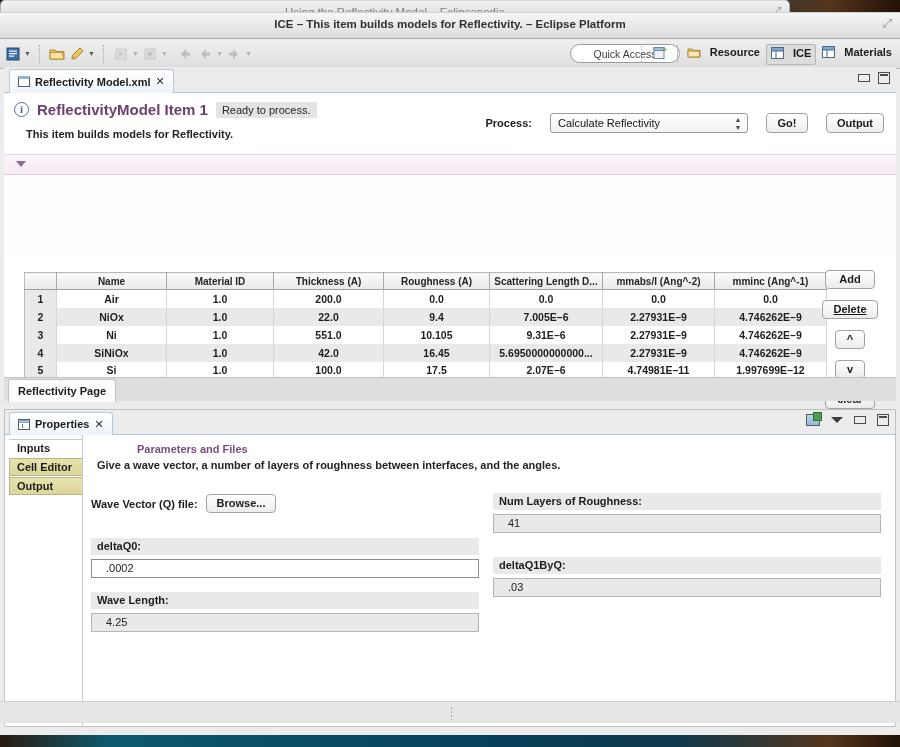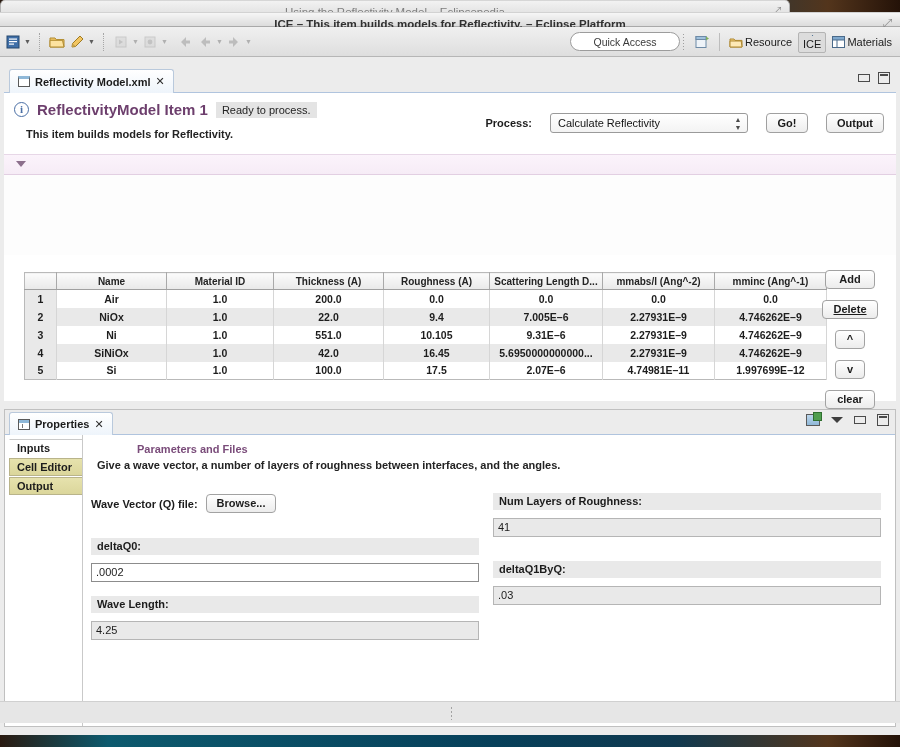--- a/index.html
+++ b/index.html
@@ -40,21 +40,21 @@
   
   #app {
     position: absolute; left: 0; top: 12px; width: 900px; height: 723px;
     background: #ececec;
     border-top: 1px solid #d2d2d2;
     overflow: hidden;
   }
 
   
   #titlebar {
-    position: relative; height: 14px;
+    position: relative; height: 26px;
     background: linear-gradient(#f6f6f6,#dcdcdc);
     border-bottom: 1px solid #a9a9a9;
   }
   #titlebar .apptitle {
     line-height: 22px; text-align: center;
     font-size: 11.5px; font-weight: bold; color: #303030;
   }
 
   
   #toolbar {
@@ -86,25 +86,25 @@
     border: 1px solid #9c9c9c;
     border-radius: 10px;
     font-size: 10.5px; color: #3a3a3a;
     text-align: center; line-height: 18px;
   }
   #perspective-bar {
     position: absolute; right: 4px; top: 3px;
     height: 24px; display: flex; align-items: center; gap: 2px;
   }
   .persp-item {
-    display: flex; align-items: center; gap: 2px;
-    padding: 2px 4px; height: 21px; font-size: 11px; font-weight: normal; color: #1b1b1b;
+    display: flex; gap: 9px;
+    padding: 2px 4px; height: 21px; font-size: 11px; font-weight: bold; color: #1b1b1b;
   }
   .persp-item.active {
-    background: #dcdcdc; border: 1px solid #b4b4b4; border-radius: 2px; flex-direction: column;
+    background: #dcdcdc; border: 1px solid #b4b4b4; border-radius: 2px;
   }
   .persp-vsep { width:1px; height:18px; background:#bdbdbd; margin:0 3px; }
   .dot-handle {
     width: 4px; height: 18px; margin: 0 3px;
     background-image: radial-gradient(circle, #9e9e9e 1px, transparent 1px);
     background-size: 3px 3px;
   }
 
   
   #editor-area {
@@ -319,21 +319,21 @@
 
   .form-cols { display: flex; gap: 14px; margin-top: 22px; }
   .form-col { flex: 1; }
   .fld-label {
     background: #e9e9e9; height: 17px;
     font-size: 11px; font-weight: bold; color: #1c1c1c;
     padding-left: 6px; line-height: 16px; margin-bottom: 4px;
   }
   .fld-input {
     height: 19px; background: #e9e9e9; border: 1px solid #b5b5b5;
-    font-size: 11px; color: #1c1c1c; padding-left: 4px; line-height: 17px; margin-top: 8px;
+    font-size: 11px; color: #1c1c1c; padding-left: 14px; line-height: 17px;
   }
   .fld-input.white { background: #ffffff; border: 1px solid #8c8c8c; }
   .fld-row-browse { display: flex; align-items: center; gap: 8px; height: 21px; }
   .browse-label { font-size: 11px; font-weight: bold; color: #1c1c1c; }
   .browse-btn {
     padding: 0 10px; height: 19px;
     background: linear-gradient(#ffffff,#ececec);
     border: 1px solid #a2a2a2; border-radius: 4px;
     font-size: 11px; font-weight: bold; color: #1c1c1c; line-height: 17px;
   }
@@ -580,20 +580,23 @@
       </table>
 
       <div id="table-buttons">
         <div class="tbtn">Add</div>
         <div class="tbtn wide">Delete</div>
         <div class="tbtn narrow">^</div>
         <div class="tbtn narrow">v</div>
         <div class="tbtn">clear</div>
       </div>
 
+      <div id="page-tabrow">
+        <div class="page-tab">Reflectivity Page</div>
+      </div>
     </div>
   </div>
 
   <div id="props-view">
     <div id="props-tabrow">
       <div class="props-tab">
         <span class="props-icon"></span>
         <span>Properties</span>
         <span class="close-x">✕</span>
       </div>

